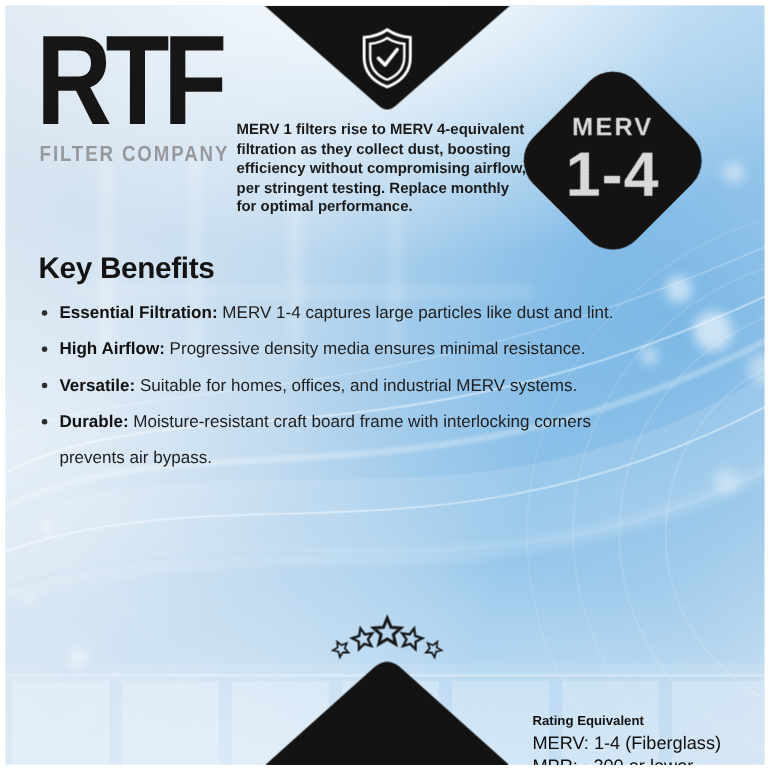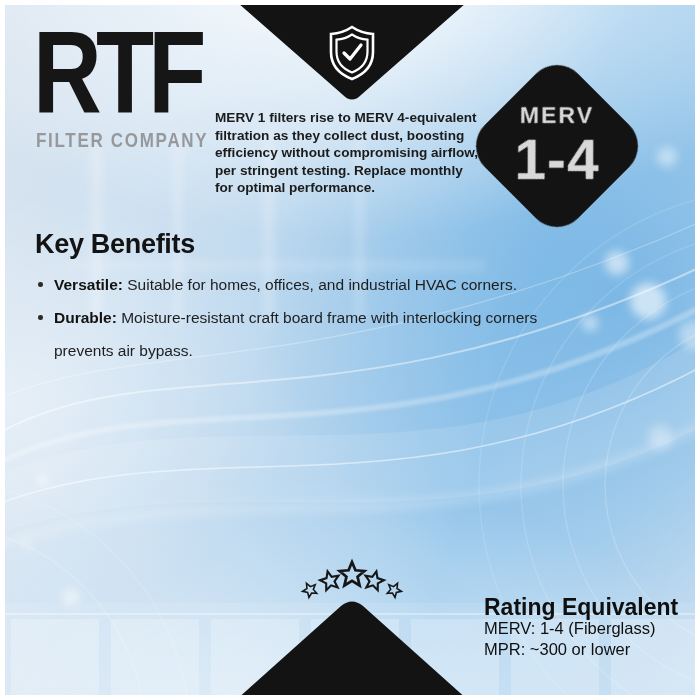--- a/index.html
+++ b/index.html
@@ -62,21 +62,21 @@
   }
   .benefits-list li::before{
     content:"";position:absolute;left:5px;top:14px;width:4.5px;height:4.5px;border-radius:50%;
     background:#2b2b2b;
   }
   .benefit-label{font-weight:bold;color:#121212;}
   .benefit-text{white-space:pre-line;}
 
   
   .rating{position:absolute;left:479px;top:591px;color:#0f0f0f;}
-  .rating-heading{font-size:23px;font-weight:bold;line-height:22px;}
+  .rating-heading{font-size:12px;font-weight:bold;line-height:22px;margin-top:48px;}
   .rating-line{font-size:16.5px;line-height:21px;}
 </style>
 </head>
 <body>
 
 <div class="stage">
   <div class="canvas">
 
     <svg class="artlayer" viewBox="0 0 690 690" aria-hidden="true">
       <defs>
@@ -164,21 +164,23 @@
 
     <div class="badge">
       <div class="badge-inner">
         <div class="badge-label">MERV</div>
         <div class="badge-value">1-4</div>
       </div>
     </div>
 
     <div class="benefits-heading">Key Benefits</div>
     <ul class="benefits-list">
-      <li><span class="benefit-label">Versatile:</span> <span class="benefit-text">Suitable for homes, offices, and industrial HVAC corners.</span></li>
+      <li><span class="benefit-label">Essential Filtration:</span> <span class="benefit-text">MERV 1-4 captures large particles like dust and lint.</span></li>
+      <li><span class="benefit-label">High Airflow:</span> <span class="benefit-text">Progressive density media ensures minimal resistance.</span></li>
+      <li><span class="benefit-label">Versatile:</span> <span class="benefit-text">Suitable for homes, offices, and industrial MERV systems.</span></li>
       <li><span class="benefit-label">Durable:</span> <span class="benefit-text">Moisture-resistant craft board frame with interlocking corners
 prevents air bypass.</span></li>
     </ul>
 
     <div class="rating">
       <div class="rating-heading">Rating Equivalent</div>
       <div class="rating-line">MERV: 1-4 (Fiberglass)</div>
       <div class="rating-line">MPR: ~300 or lower</div>
     </div>
 

